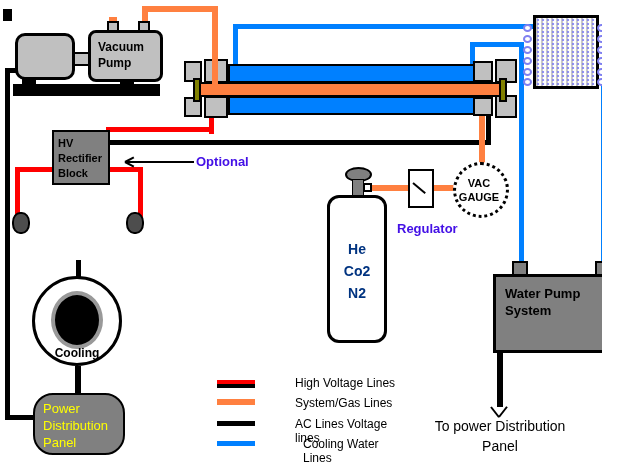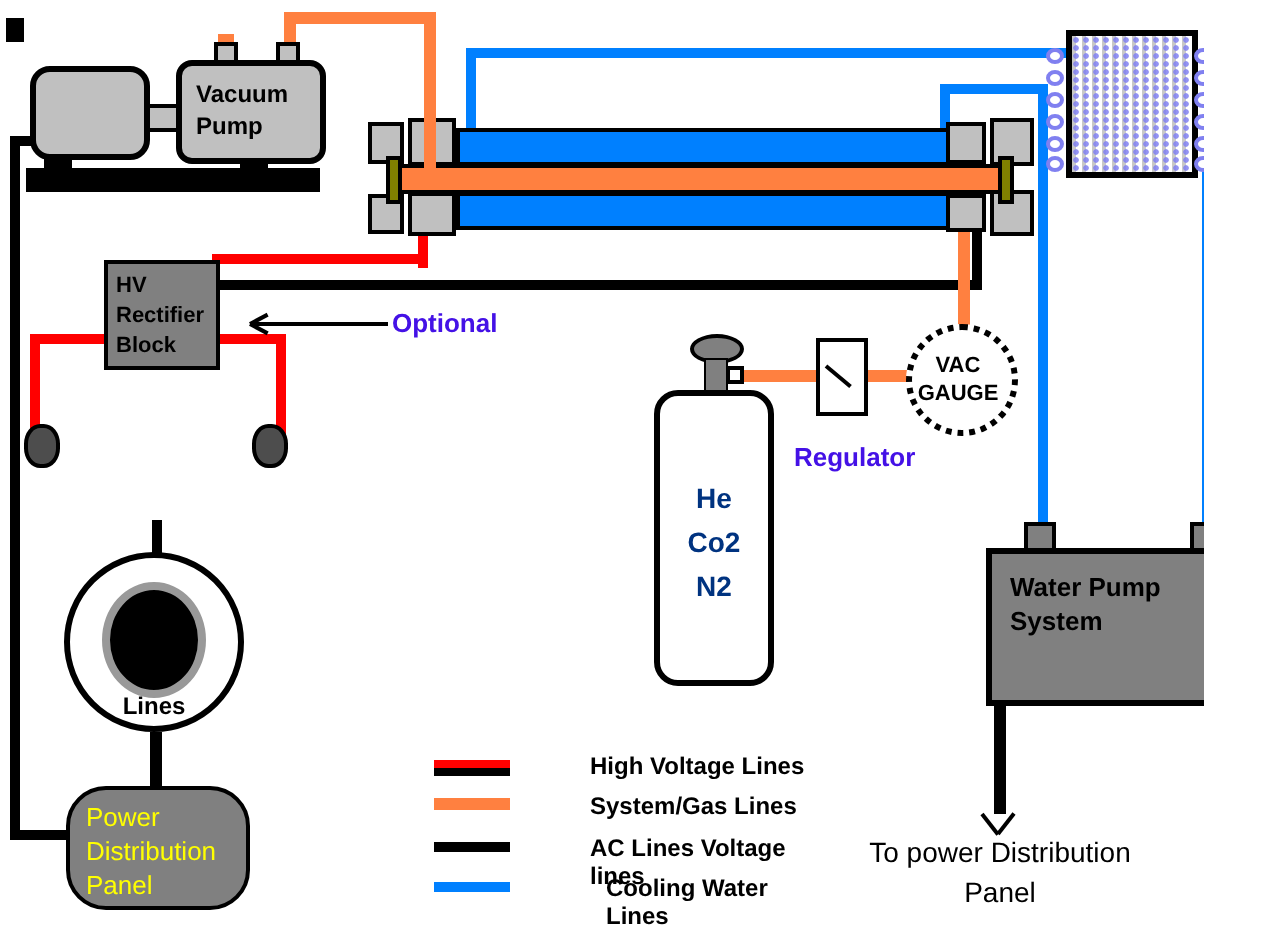--- a/index.html
+++ b/index.html
@@ -13,21 +13,21 @@
   .hline,.vline{position:absolute;}
   .red{background:var(--red);} .orange{background:var(--orange);}
   .black{background:#000;} .blue{background:var(--blue);}
   .box{position:absolute;border:2px solid #000;box-sizing:border-box;}
   .graybox{background:var(--grayd);}
   .lightbox{background:var(--grayl);}
   .ytext{color:var(--yellow);font-weight:bold;}
   .lbl{position:absolute;color:#000;}
   .b{font-weight:bold;}
   .purple-lbl{color:var(--purple);font-weight:bold;font-size:13px;}
-  .legend-label{font-weight:bold;font-size:12px;color:#000;padding-left:30px;}
+  .legend-label{font-weight:normal;font-size:12px;color:#000;padding-left:30px;}
   .coil{position:absolute;width:9px;height:8px;border:2px solid var(--coil);border-radius:50%;background:#fff;box-sizing:border-box;}
   .port{position:absolute;background:var(--grayd);border:2px solid #000;box-sizing:border-box;}
   .rot{transform-origin:left center;}
 </style>
 </head>
 <body>
 
 <div id="canvas">
 
   <div class="hline black" style="left:5px;top:415px;width:30px;height:5px;"></div>
@@ -113,21 +113,21 @@
   <div class="hline black rot" style="left:125px;top:161px;width:10px;height:2px;transform:rotate(-28deg);"></div>
   <div class="hline black rot" style="left:125px;top:161px;width:10px;height:2px;transform:rotate(28deg);"></div>
   <div class="lbl purple-lbl" style="left:196px;top:154px;">Optional</div>
 
   <div class="abs" style="left:12px;top:212px;width:18px;height:22px;background:#4d4d4d;border:2px solid #000;border-radius:45%;box-sizing:border-box;"></div>
   <div class="abs" style="left:126px;top:212px;width:18px;height:22px;background:#4d4d4d;border:2px solid #000;border-radius:45%;box-sizing:border-box;"></div>
 
   <div class="vline black" style="left:76px;top:260px;width:5px;height:18px;"></div>
   <div class="abs" style="left:32px;top:276px;width:90px;height:90px;background:#fff;border:3px solid #000;border-radius:50%;box-sizing:border-box;"></div>
   <div class="abs" style="left:51px;top:291px;width:52px;height:58px;background:#000;border:4px solid #999;border-radius:50%;box-sizing:border-box;"></div>
-  <div class="lbl b" style="left:32px;top:346px;width:90px;text-align:center;font-size:12px;">Lines</div>
+  <div class="lbl b" style="left:32px;top:346px;width:90px;text-align:center;font-size:12px;">Cooling</div>
 
   <div class="vline black" style="left:75px;top:366px;width:6px;height:28px;"></div>
   <div class="box graybox" style="left:33px;top:393px;width:92px;height:62px;border-radius:20px;">
     <div class="lbl" style="left:8px;top:5px;width:80px;color:var(--yellow);font-size:13px;line-height:17px;">Power Distribution Panel</div>
   </div>
 
   <div class="abs" style="left:345px;top:167px;width:27px;height:15px;background:var(--grayd);border:2px solid #000;border-radius:50%;box-sizing:border-box;"></div>
   <div class="abs" style="left:352px;top:179px;width:12px;height:17px;background:var(--grayd);border:1px solid #000;box-sizing:border-box;"></div>
   <div class="abs" style="left:363px;top:183px;width:9px;height:9px;background:#fff;border:2px solid #000;box-sizing:border-box;"></div>
   <div class="box" style="left:327px;top:195px;width:60px;height:148px;border-width:3px;border-radius:12px;background:#fff;padding-left:44px;">

